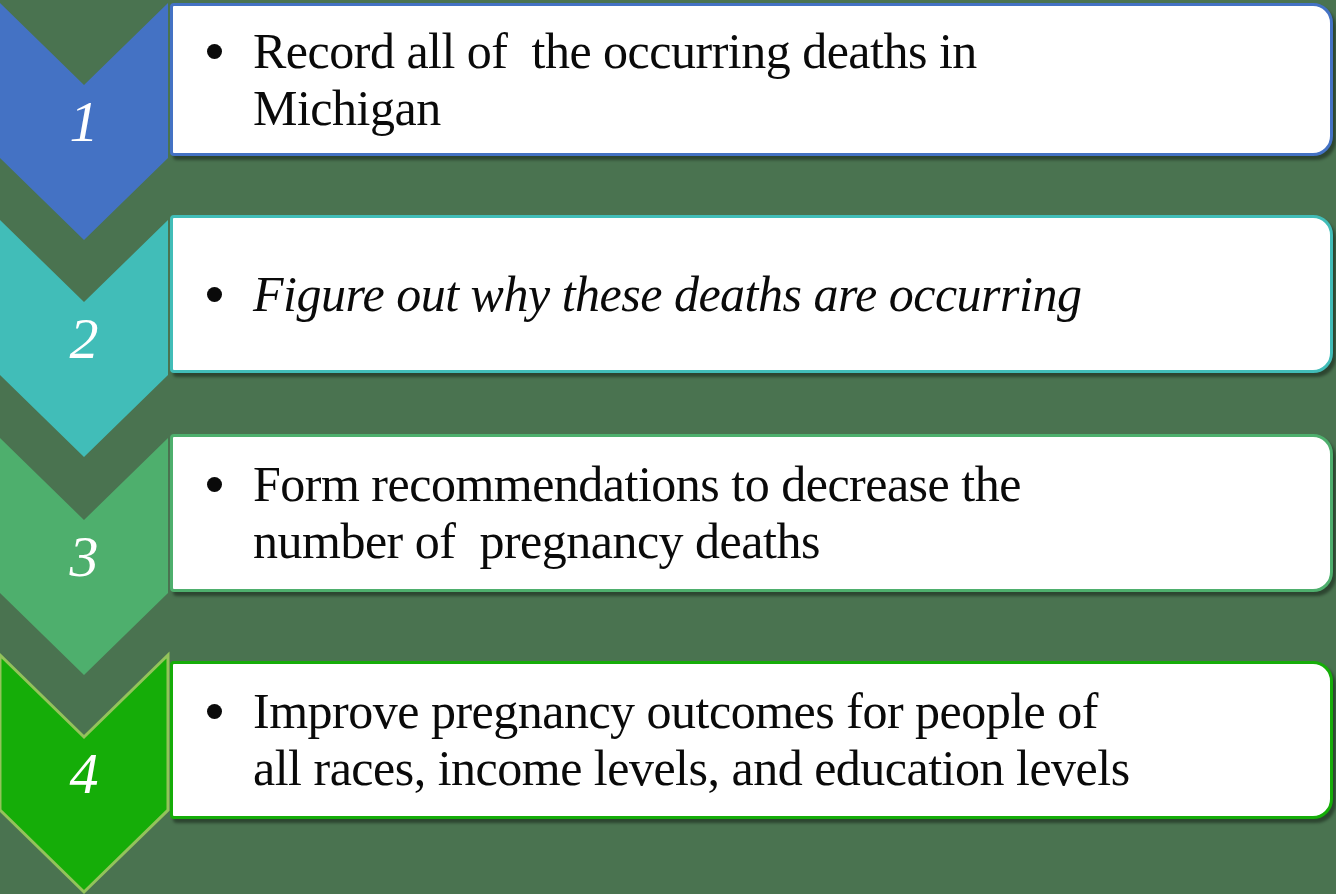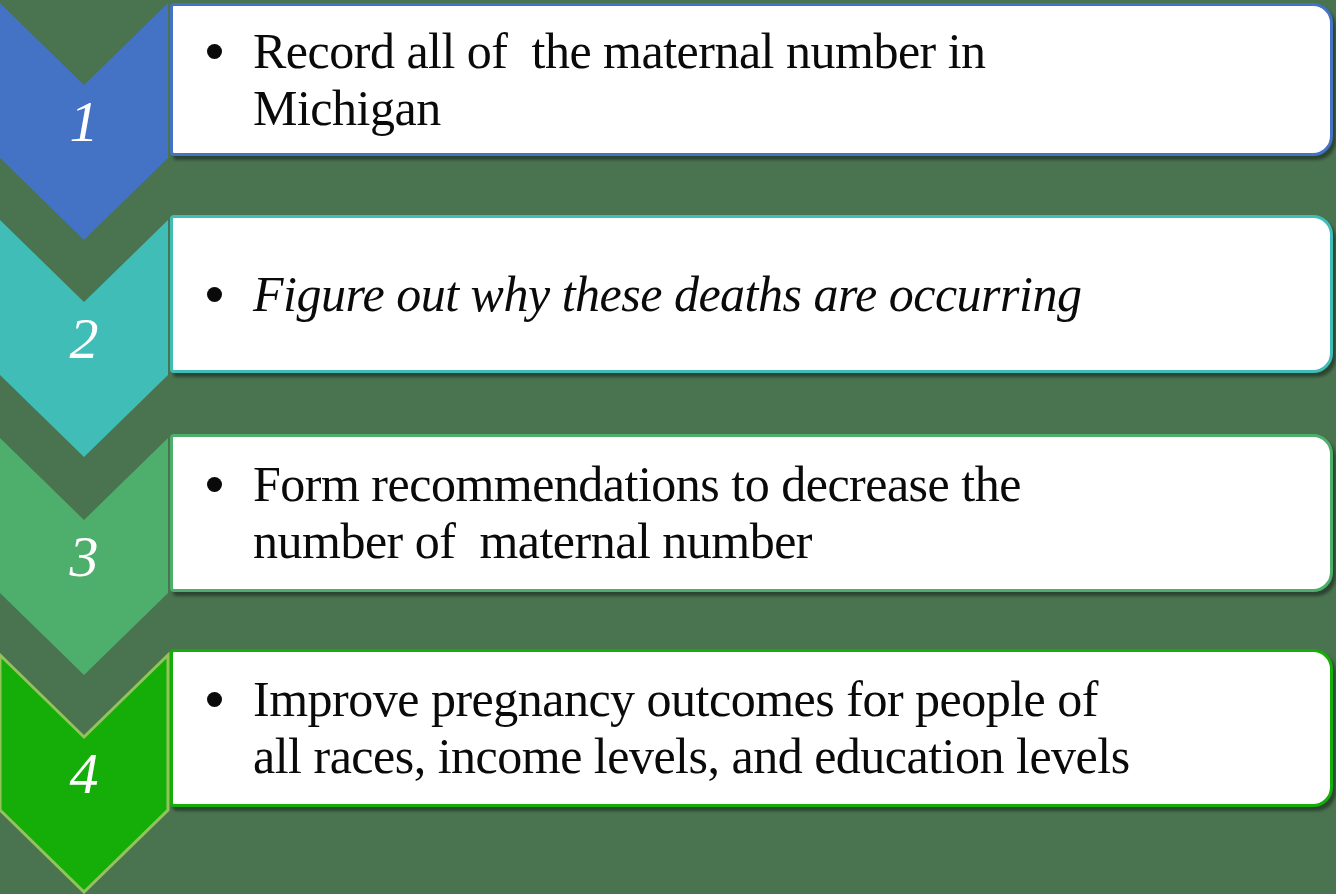--- a/index.html
+++ b/index.html
@@ -93,21 +93,21 @@
 
   <div class="chevron chev-1">
     <svg viewBox="0 0 168 237">
       <polygon points="0,0 84,82 168,0 168,155 84,237 0,155" fill="#4472C4"></polygon>
     </svg>
     <span class="step-number" style="color: rgb(255, 255, 255);">1</span>
   </div>
   <div class="textbox box-1" style="border-color: rgb(68, 114, 196);">
     <div class="bullet-row">
       <span class="bullet" style="background-color: rgb(10, 10, 10);"></span>
-      <div class="step-text" style="color: rgb(10, 10, 10);">Record all of  the maternal number in
+      <div class="step-text" style="color: rgb(10, 10, 10);">Record all of  the occurring deaths in
 Michigan</div>
     </div>
   </div>
 
   <div class="chevron chev-2">
     <svg viewBox="0 0 168 237">
       <polygon points="0,0 84,82 168,0 168,155 84,237 0,155" fill="#41BDB8"></polygon>
     </svg>
     <span class="step-number" style="color: rgb(255, 255, 255);">2</span>
   </div>
@@ -121,31 +121,31 @@
   <div class="chevron chev-3">
     <svg viewBox="0 0 168 237">
       <polygon points="0,0 84,82 168,0 168,155 84,237 0,155" fill="#4EAF6D"></polygon>
     </svg>
     <span class="step-number" style="color: rgb(255, 255, 255);">3</span>
   </div>
   <div class="textbox box-3" style="border-color: rgb(78, 175, 109);">
     <div class="bullet-row">
       <span class="bullet" style="background-color: rgb(10, 10, 10);"></span>
       <div class="step-text" style="color: rgb(10, 10, 10);">Form recommendations to decrease the
-number of  maternal number</div>
+number of  pregnancy deaths</div>
     </div>
   </div>
 
   <div class="chevron chev-4">
     <svg viewBox="0 0 168 237">
       <polygon points="0,0 84,82 168,0 168,155 84,237 0,155" stroke-width="3" fill="#15AD08" stroke="#93C35B"></polygon>
     </svg>
     <span class="step-number" style="color: rgb(255, 255, 255);">4</span>
   </div>
-  <div class="textbox box-4" style="border-color: rgb(21, 173, 8);">
+  <div class="textbox box-4" style="border-color: rgb(21, 173, 8); margin-top: 12px;">
     <div class="bullet-row">
       <span class="bullet" style="background-color: rgb(10, 10, 10);"></span>
       <div class="step-text" style="color: rgb(10, 10, 10);">Improve pregnancy outcomes for people of
 all races, income levels, and education levels</div>
     </div>
   </div>
 
 </div>
 
 </body></html>

